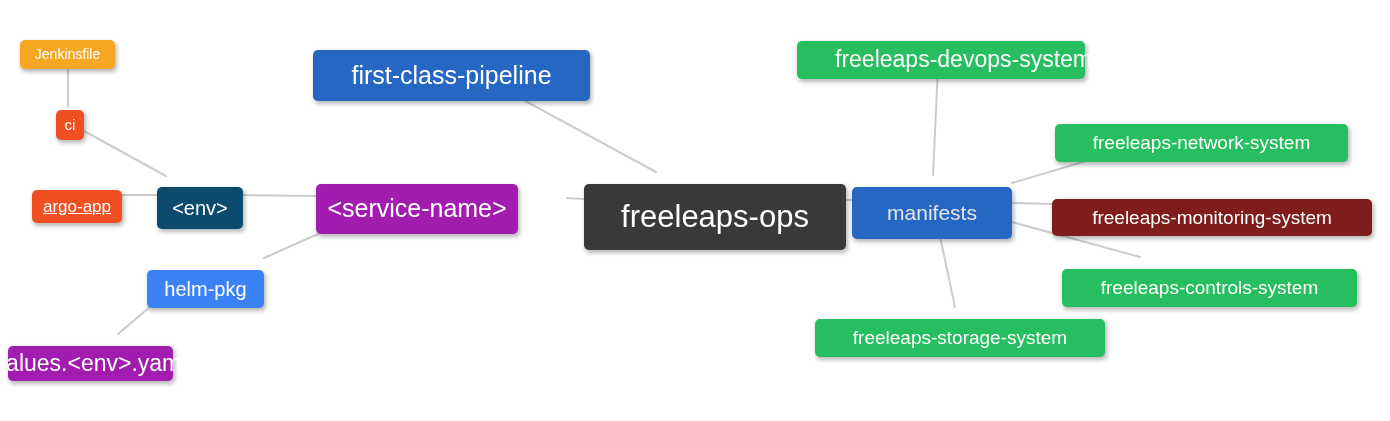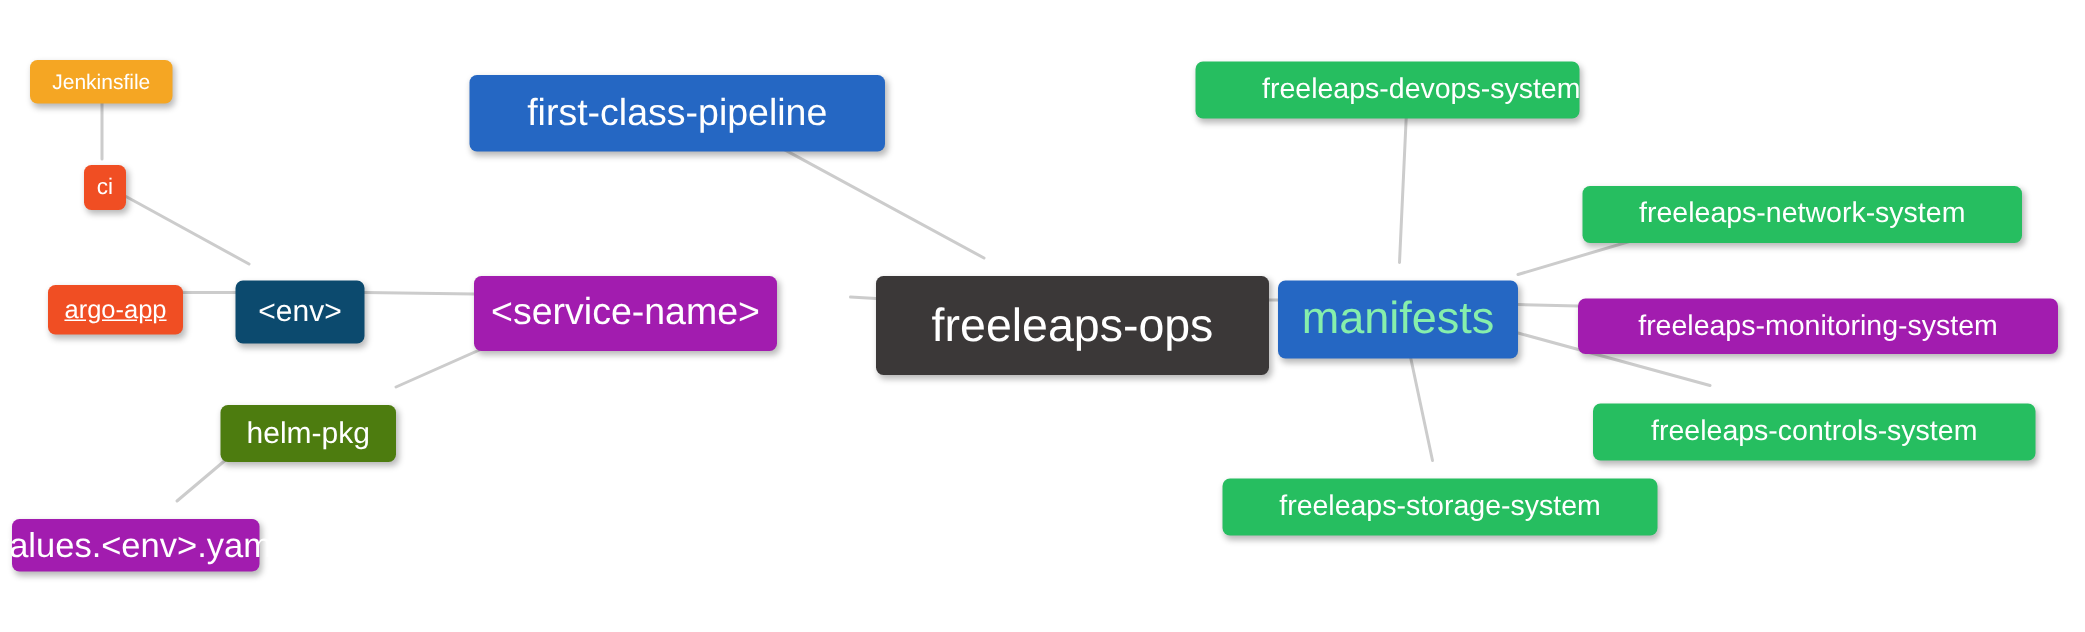--- a/index.html
+++ b/index.html
@@ -66,36 +66,36 @@
   <div id="node-layer">
       <div class="node" style="left: 584px; top: 172px; width: 262px; height: 66px; font-size: 31px; background: rgb(59, 56, 56); color: rgb(255, 255, 255);">
         <span>freeleaps-ops</span>
       </div>
       <div class="node" style="left: 313px; top: 38px; width: 277px; height: 51px; font-size: 25px; background: rgb(37, 103, 195); color: rgb(255, 255, 255);">
         <span>first-class-pipeline</span>
       </div>
       <div class="node" style="left: 316px; top: 172px; width: 202px; height: 50px; font-size: 25px; background: #a21caf; color: rgb(255, 255, 255);">
         <span>&lt;service-name&gt;</span>
       </div>
-      <div class="node" style="left: 852px; top: 175px; width: 160px; height: 52px; font-size: 30px; background: rgb(37, 103, 195); color: #86efac;">
+      <div class="node" style="left: 852px; top: 175px; width: 160px; height: 52px; font-size: 21px; background: rgb(37, 103, 195); color: #e5e5e5;">
         <span>manifests</span>
       </div>
       <div class="node" style="left: 157px; top: 175px; width: 86px; height: 42px; font-size: 20px; background: #0c4a6e; color: rgb(255, 255, 255);">
         <span>&lt;env&gt;</span>
       </div>
-      <div class="node" style="left: 147px; top: 258px; width: 117px; height: 38px; font-size: 20px; background: #4d7c0f; color: rgb(255, 255, 255);">
+      <div class="node" style="left: 147px; top: 258px; width: 117px; height: 38px; font-size: 20px; background: #3b82f6; color: rgb(255, 255, 255);">
         <span>helm-pkg</span>
       </div>
-      <div class="node" style="left: 797px; top: 29px; width: 256px; height: 38px; font-size: 19px; background: rgb(38, 190, 96); color: rgb(255, 255, 255); padding-left: 45px;">
+      <div class="node" style="left: 797px; top: 29px; width: 288px; height: 38px; font-size: 23px; background: rgb(38, 190, 96); color: rgb(255, 255, 255); padding-left: 45px;">
         <span>freeleaps-devops-system</span>
       </div>
       <div class="node" style="left: 1055px; top: 112px; width: 293px; height: 38px; font-size: 19px; background: rgb(38, 190, 96); color: rgb(255, 255, 255);">
         <span>freeleaps-network-system</span>
       </div>
-      <div class="node" style="left: 1052px; top: 187px; width: 320px; height: 37px; font-size: 19px; background: #a21caf; color: rgb(255, 255, 255);">
+      <div class="node" style="left: 1052px; top: 187px; width: 320px; height: 37px; font-size: 19px; background: #7f1d1d; color: rgb(255, 255, 255);">
         <span>freeleaps-monitoring-system</span>
       </div>
       <div class="node" style="left: 1062px; top: 257px; width: 295px; height: 38px; font-size: 19px; background: rgb(38, 190, 96); color: rgb(255, 255, 255);">
         <span>freeleaps-controls-system</span>
       </div>
       <div class="node" style="left: 815px; top: 307px; width: 290px; height: 38px; font-size: 19px; background: rgb(38, 190, 96); color: rgb(255, 255, 255);">
         <span>freeleaps-storage-system</span>
       </div>
       <div class="node" style="left: 56px; top: 98px; width: 28px; height: 30px; font-size: 15px; background: rgb(240, 78, 35); color: rgb(255, 255, 255);">
         <span>ci</span>

